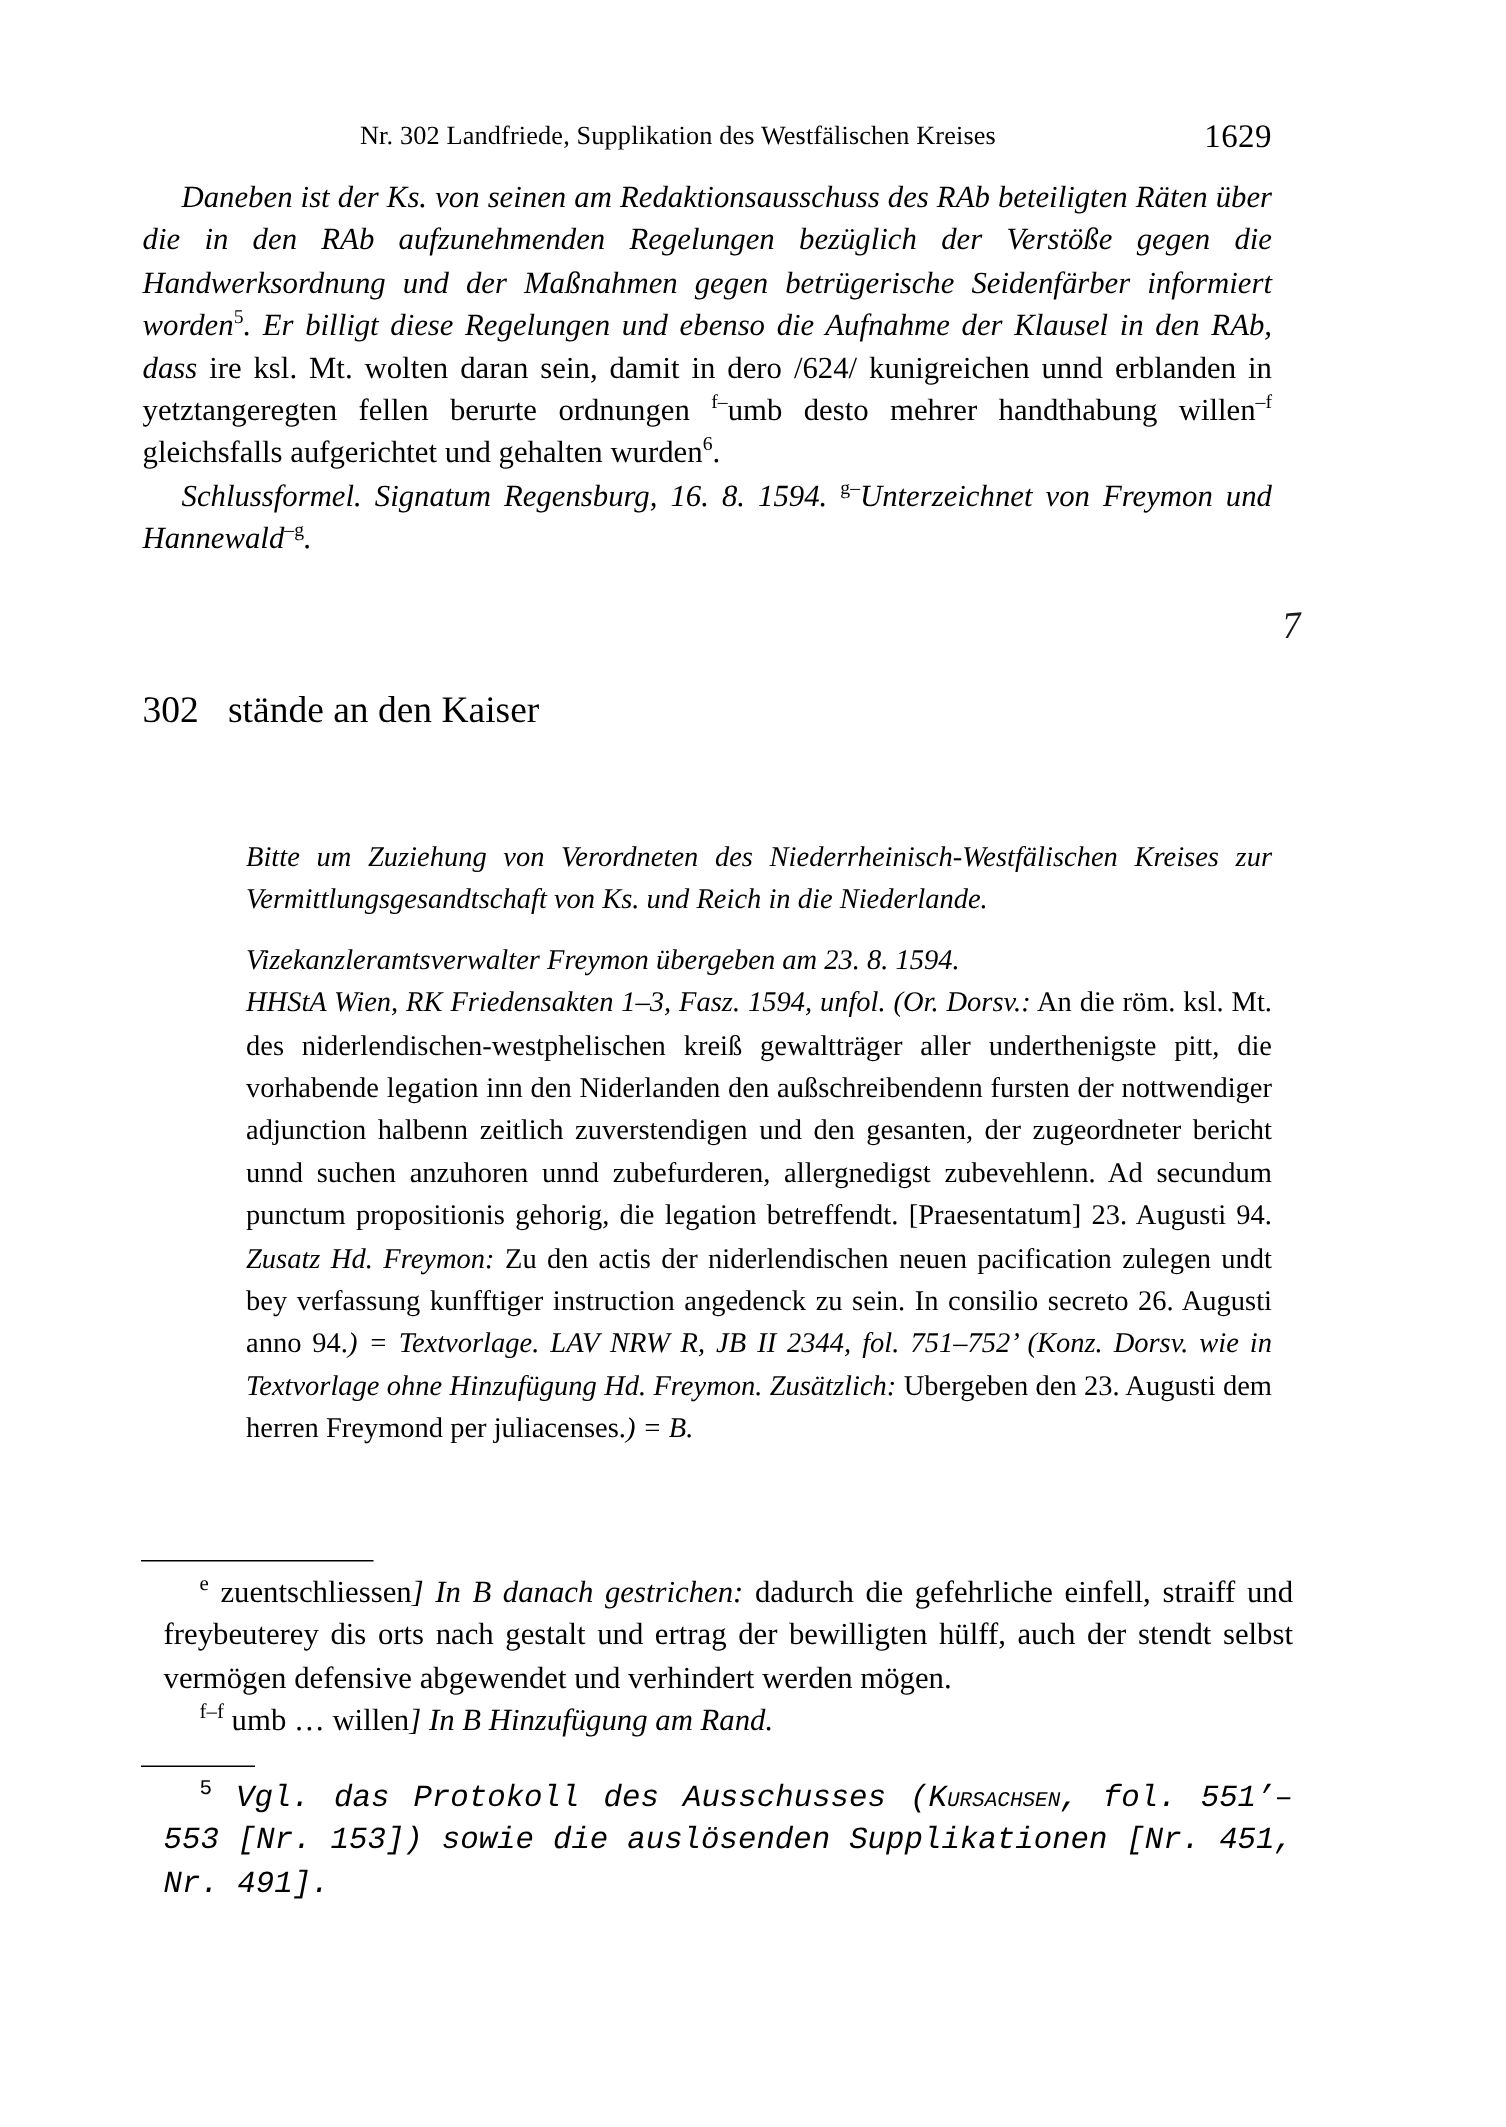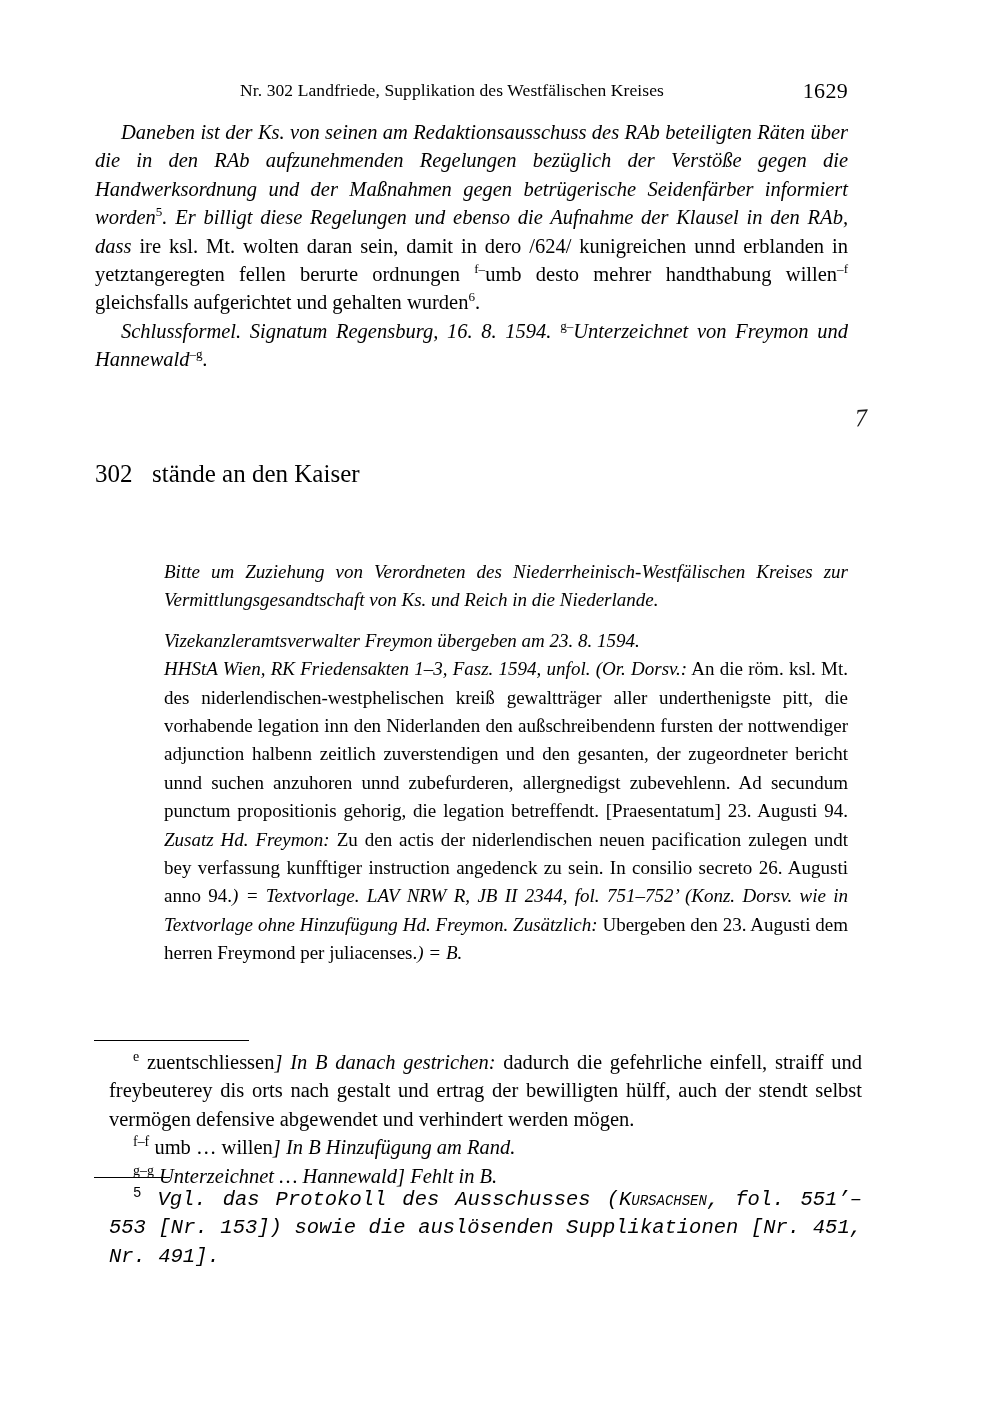--- a/index.html
+++ b/index.html
@@ -197,20 +197,19 @@
     <p class="it">Vizekanzleramtsverwalter Freymon übergeben am 23. 8. 1594.</p>
     <p><span class="it">HHStA Wien, RK Friedensakten 1–3, Fasz. 1594, unfol. (Or. Dorsv.:</span><span> An die röm. ksl. Mt. des niderlendischen-westphelischen kreiß gewaltträger aller underthenigste pitt, die vorhabende legation inn den Niderlanden den außschreibendenn fursten der nottwendiger adjunction halbenn zeitlich zuverstendigen und den gesanten, der zugeordneter bericht unnd suchen anzuhoren unnd zubefurderen, allergnedigst zubevehlenn. Ad secundum punctum propositionis gehorig, die legation betreffendt. [Praesentatum] 23. Augusti 94. </span><span class="it">Zusatz Hd. Freymon:</span><span> Zu den actis der niderlendischen neuen pacification zulegen undt bey verfassung kunfftiger instruction angedenck zu sein. In consilio secreto 26. Augusti anno 94.</span><span class="it">) = Textvorlage. LAV NRW R, JB II 2344, fol. 751–752’ (Konz. Dorsv. wie in Textvorlage ohne Hinzufügung Hd. Freymon. Zusätzlich:</span><span> Ubergeben den 23. Augusti dem herren Freymond per juliacenses.</span><span class="it">) = B.</span></p>
   </div>
 
   <div class="rule rule-letters"></div>
   <div class="rule rule-numbers"></div>
 
   <div class="fn-block fn-letters">
     <p class="fn"><span class="sig">e</span> <span>zuentschliessen</span><span class="it">]</span><span class="it"> In B danach gestrichen:</span><span> dadurch die gefehrliche einfell, straiff und freybeuterey dis orts nach gestalt und ertrag der bewilligten hülff, auch der stendt selbst vermögen defensive abgewendet und verhindert werden mögen.</span></p>
     <p class="fn"><span class="sig">f–f</span> <span>umb … willen</span><span class="it">]</span><span class="it"> In B Hinzufügung am Rand.</span></p>
-    <p class="fn"><span class="sig">g–g</span><span class="it"> Unterzeichnet … Hannewald] Fehlt in B.</span></p>
   </div>
 
   <div class="fn-block fn-numbers">
     <p class="fn"><span class="sig">5</span><span class="it"> Vgl. das Protokoll des Ausschusses (</span><span class="it sc">Kursachsen</span><span class="it">, fol. 551’–553 [Nr. 153]) sowie die auslösenden Supplikationen [Nr. 451, Nr. 491].</span></p>
   </div>
 
 </div>
 
 </body></html>

